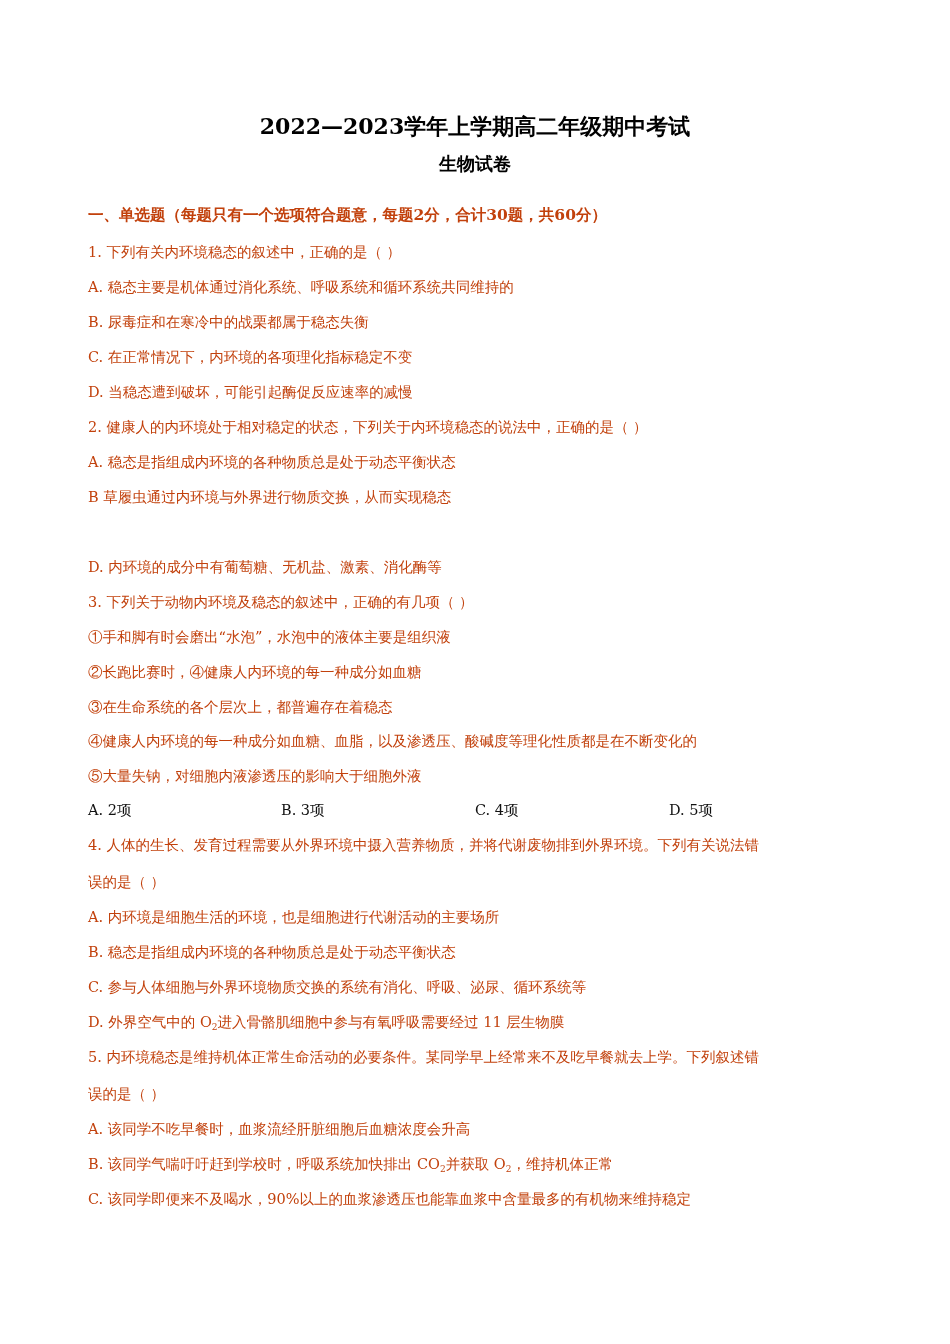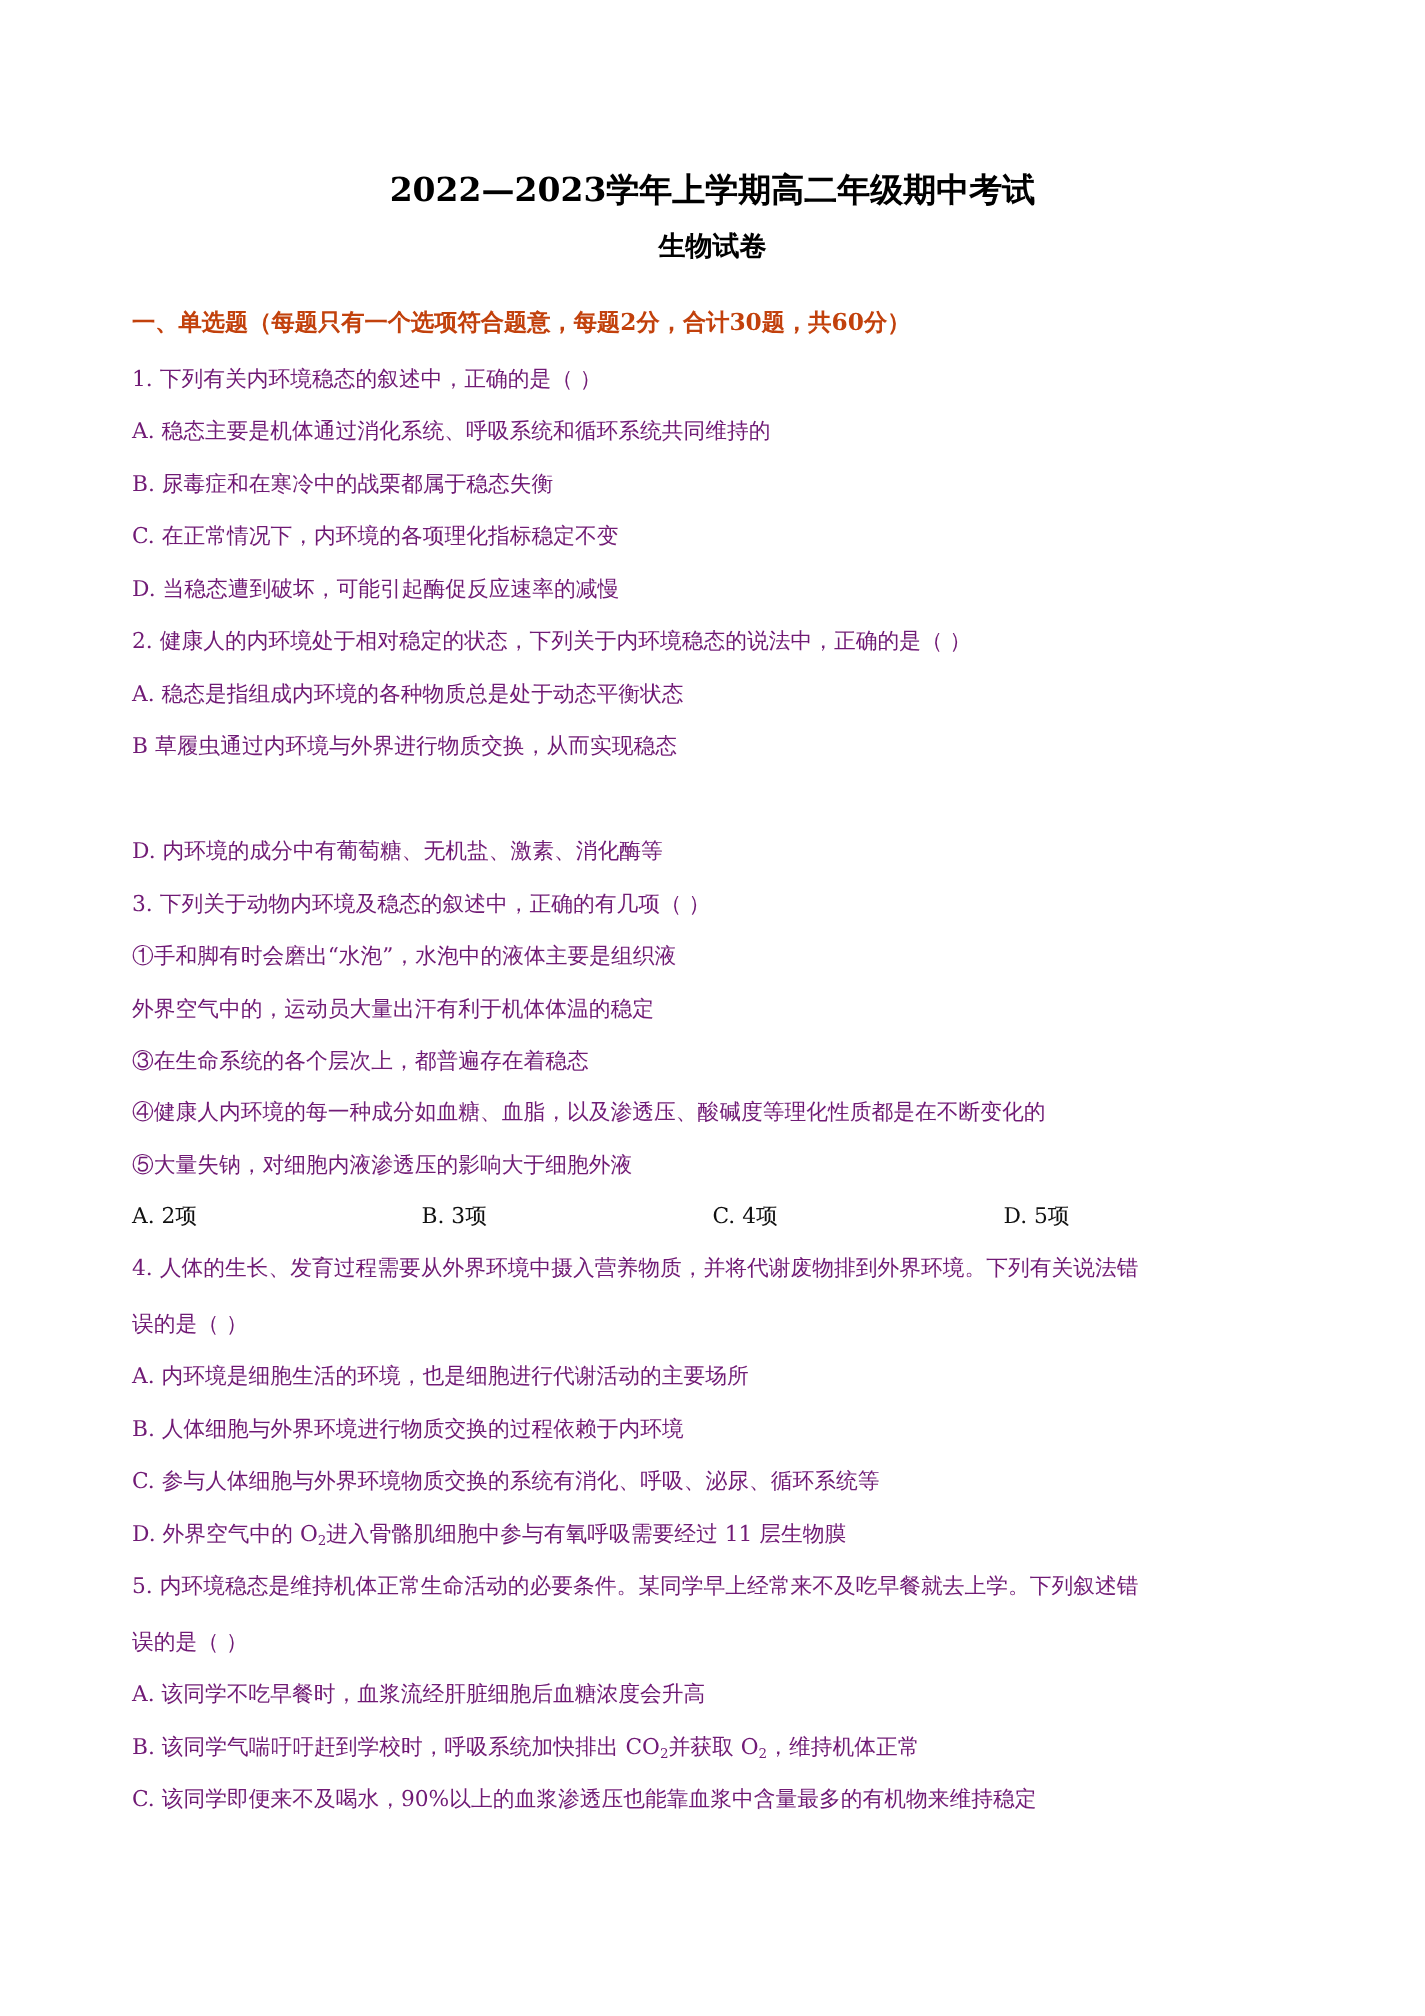--- a/index.html
+++ b/index.html
@@ -4,21 +4,21 @@
 <style>
   html, body { margin: 0; padding: 0; background: #ffffff; }
   body { width: 950px; height: 1344px; position: relative; overflow: hidden;
          font-family: "DejaVu Serif", "Liberation Serif", serif; color: #111; }
   .page { position: absolute; left: 0; top: 0; width: 835px; height: 1344px; }
   .title { position: absolute; left: 0; width: 950px; text-align: center;
            font-weight: bold; color: #000; }
   .t1 { top: 112px; font-size: 22px; letter-spacing: 0px; }
   .t2 { top: 152px; font-size: 18px; }
   .section { position: absolute; left: 88px; top: 205px; font-size: 15.5px; font-weight: bold; color: #c2410c; }
-  .line { position: absolute; left: 88px; font-size: 14.5px; white-space: nowrap; color: #701a75; }
+  .line { position: absolute; left: 88px; font-size: 14.5px; white-space: nowrap; color: #c2410c; }
   .opt-row { position: absolute; left: 88px; font-size: 14.5px; width: 780px; }
   .opt-row span { position: absolute; top: 0; white-space: nowrap; }
   sub { font-size: 9px; vertical-align: -3px; }
 </style>
 </head>
 <body>
 
 <div class="page">
   <div class="title t1">2022—2023学年上学期高二年级期中考试</div>
   <div class="title t2">生物试卷</div>
@@ -30,35 +30,35 @@
   <div class="line" style="top:348px">C. 在正常情况下，内环境的各项理化指标稳定不变</div>
   <div class="line" style="top:383px">D. 当稳态遭到破坏，可能引起酶促反应速率的减慢</div>
 
   <div class="line" style="top:418px">2. 健康人的内环境处于相对稳定的状态，下列关于内环境稳态的说法中，正确的是（    ）</div>
   <div class="line" style="top:453px">A. 稳态是指组成内环境的各种物质总是处于动态平衡状态</div>
   <div class="line" style="top:488px">B  草履虫通过内环境与外界进行物质交换，从而实现稳态</div>
   <div class="line" style="top:558px">D. 内环境的成分中有葡萄糖、无机盐、激素、消化酶等</div>
 
   <div class="line" style="top:593px">3. 下列关于动物内环境及稳态的叙述中，正确的有几项（        ）</div>
   <div class="line" style="top:628px">①手和脚有时会磨出“水泡”，水泡中的液体主要是组织液</div>
-  <div class="line" style="top:663px">外界空气中的，运动员大量出汗有利于机体体温的稳定</div>
+  <div class="line" style="top:663px">②长跑比赛时，④健康人内环境的每一种成分如血糖</div>
   <div class="line" style="top:698px">③在生命系统的各个层次上，都普遍存在着稳态</div>
   <div class="line" style="top:732px">④健康人内环境的每一种成分如血糖、血脂，以及渗透压、酸碱度等理化性质都是在不断变化的</div>
   <div class="line" style="top:767px">⑤大量失钠，对细胞内液渗透压的影响大于细胞外液</div>
   <div class="opt-row" style="top:801px">
     <span style="left:0">A. 2项</span>
     <span style="left:193px">B. 3项</span>
     <span style="left:387px">C. 4项</span>
     <span style="left:581px">D. 5项</span>
   </div>
 
   <div class="line" style="top:836px">4. 人体的生长、发育过程需要从外界环境中摄入营养物质，并将代谢废物排到外界环境。下列有关说法错</div>
   <div class="line" style="top:873px">误的是（        ）</div>
   <div class="line" style="top:908px">A. 内环境是细胞生活的环境，也是细胞进行代谢活动的主要场所</div>
-  <div class="line" style="top:943px">B. 人体细胞与外界环境进行物质交换的过程依赖于内环境</div>
+  <div class="line" style="top:943px">B. 稳态是指组成内环境的各种物质总是处于动态平衡状态</div>
   <div class="line" style="top:978px">C. 参与人体细胞与外界环境物质交换的系统有消化、呼吸、泌尿、循环系统等</div>
   <div class="line" style="top:1013px"><span>D. 外界空气中的 O</span><sub>2</sub><span>进入骨骼肌细胞中参与有氧呼吸需要经过 11 层生物膜</span></div>
 
   <div class="line" style="top:1048px">5. 内环境稳态是维持机体正常生命活动的必要条件。某同学早上经常来不及吃早餐就去上学。下列叙述错</div>
   <div class="line" style="top:1085px">误的是（        ）</div>
   <div class="line" style="top:1120px">A. 该同学不吃早餐时，血浆流经肝脏细胞后血糖浓度会升高</div>
   <div class="line" style="top:1155px"><span>B. 该同学气喘吁吁赶到学校时，呼吸系统加快排出 CO</span><sub>2</sub><span>并获取 O</span><sub>2</sub><span>，维持机体正常</span></div>
   <div class="line" style="top:1190px">C. 该同学即便来不及喝水，90%以上的血浆渗透压也能靠血浆中含量最多的有机物来维持稳定</div>
 </div>
 

